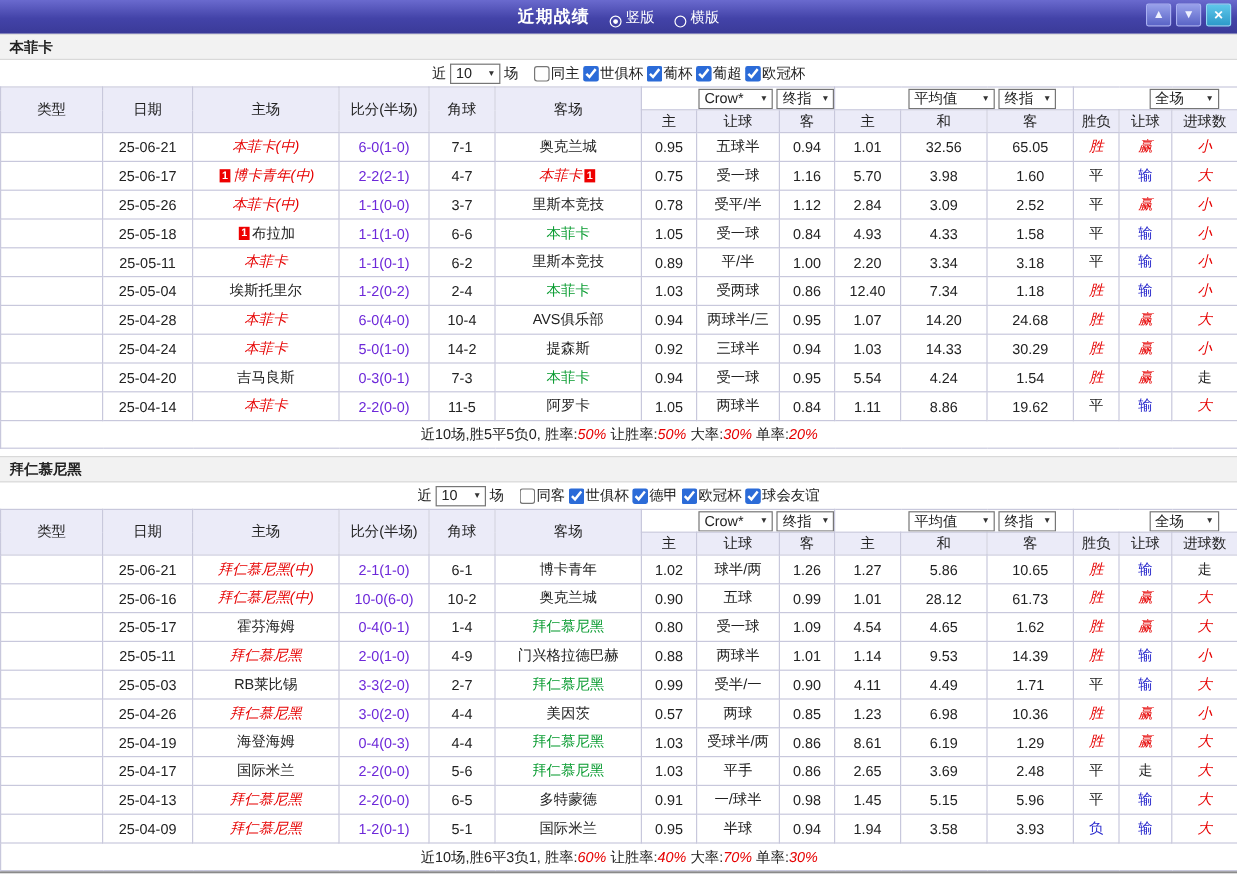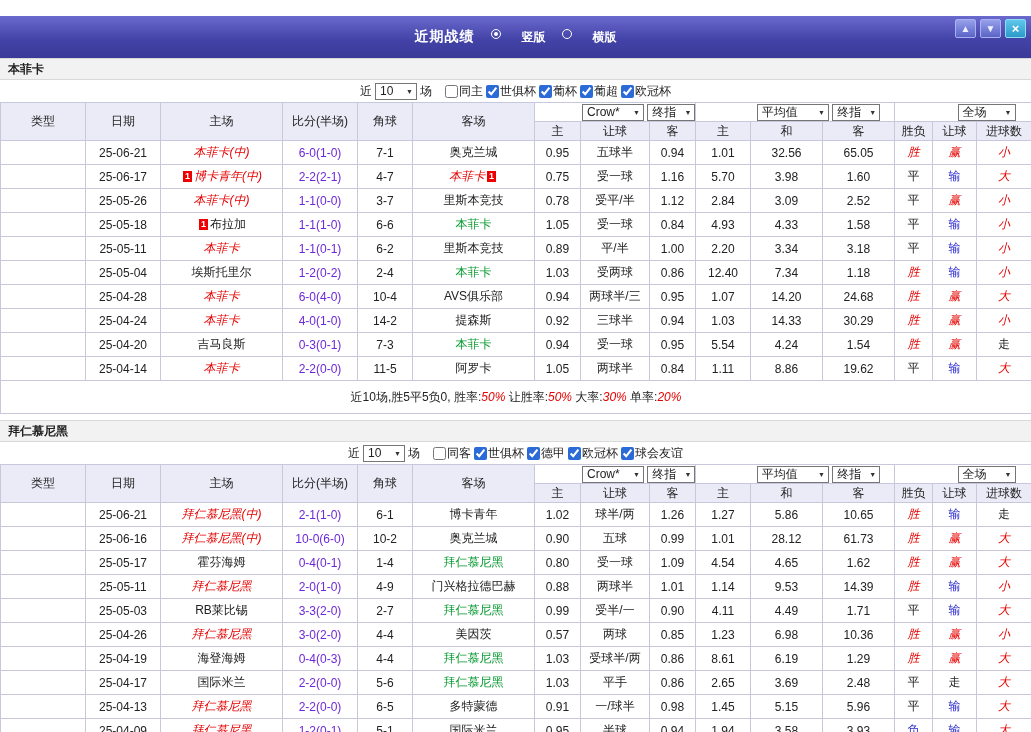--- a/index.html
+++ b/index.html
@@ -1,21 +1,21 @@
 <!DOCTYPE html>
 <html><head>
 <meta charset="utf-8">
 <style>
   *{box-sizing:border-box;}
   body{margin:0;background:#fff;width:1031px;font-family:"Liberation Sans","DejaVu Sans",sans-serif;font-size:12px;color:#222;}
   .wrap{width:1031px;border-bottom:2px solid #8a8a8a;background:#fff;}
 
-  .titlebar{height:42px;background:linear-gradient(180deg,#6a6ace,#4343a8 55%,#3a3a98);display:flex;align-items:center;justify-content:center;position:relative;color:#fff;margin-top:16px;}
+  .titlebar{height:28px;background:linear-gradient(180deg,#6a6ace,#4343a8 55%,#3a3a98);display:flex;align-items:center;justify-content:center;position:relative;color:#fff;}
   .title{font-weight:bold;font-size:14px;letter-spacing:1px;}
-  .radio{display:inline-flex;align-items:flex-start;gap:21px;margin-left:16px;cursor:pointer;font-weight:bold;}
+  .radio{display:inline-flex;align-items:flex-end;gap:4px;margin-left:16px;cursor:pointer;}
   .rb{width:10px;height:10px;border:1px solid #fff;border-radius:50%;display:inline-block;position:relative;}
   .rb.checked::after{content:"";position:absolute;left:2px;top:2px;right:2px;bottom:2px;border-radius:50%;background:#fff;}
   .tb-buttons{position:absolute;right:5px;top:3px;display:flex;gap:4px;}
   .tb-btn{width:21px;height:19px;display:flex;align-items:center;justify-content:center;background:linear-gradient(#97a0ea,#5a64c6);border:1px solid #aab1f2;border-radius:2px;color:#eef1ff;font-size:10px;cursor:pointer;}
   .tb-btn.close{background:linear-gradient(#5ec7ea,#2d9aca);border-color:#8edcf4;color:#fff;font-size:13px;font-weight:bold;}
 
   .sec-head{height:22px;line-height:21px;background:#f2f2f2;border-top:1px solid #d9d9d9;border-bottom:1px solid #d9d9d9;padding-left:8px;font-weight:bold;}
   .filter-row{height:22px;display:flex;align-items:center;justify-content:center;gap:3px;}
   .cb{display:inline-flex;align-items:center;cursor:pointer;}
   .cb.same{margin-left:10px;}
@@ -36,21 +36,21 @@
   .tc-green{background:#36a336;color:#fff;}
   .tc-teal{background:#00958d;color:#fff;}
   .tc-red{background:#e0564e;color:#fff;}
   .tc-purple{background:#8177dc;color:#fff;}
   td.score{color:#6d28d9;}
   .t-red{color:#e60000;font-style:italic;}
   .t-green{color:#089b30;}
   .t-blue{color:#2929cc;}
   .t-black{color:#222;}
   .card{display:inline-block;background:#ee0000;color:#fff;font-size:9px;line-height:11px;height:11px;min-width:9px;padding:0 1px;margin:0 2px;font-weight:bold;vertical-align:1px;}
-  .summary{height:33px;background:#fff;}
+  .summary{height:23px;background:#fff;}
   .sec-gap{height:6px;}
 </style>
 </head>
 <body>
 
 <div class="wrap">
 
   <div class="titlebar">
     <span class="title">近期战绩</span>
     <label class="radio">
@@ -283,21 +283,21 @@
           <td>14.20</td>
           <td>24.68</td>
           <td class="t-red">胜</td>
           <td class="t-red">赢</td>
           <td class="t-red">大</td>
         </tr>
         <tr>
           <td class="type tc-green">葡杯</td>
           <td>25-04-24</td>
           <td class="team"><span class="t-red">本菲卡</span></td>
-          <td class="score">4-0(1-0)</td>
+          <td class="score">5-0(1-0)</td>
           <td>14-2</td>
           <td class="team"><span class="t-black">提森斯</span></td>
           <td>0.92</td>
           <td>三球半</td>
           <td>0.94</td>
           <td>1.03</td>
           <td>14.33</td>
           <td>30.29</td>
           <td class="t-red">胜</td>
           <td class="t-red">赢</td>

